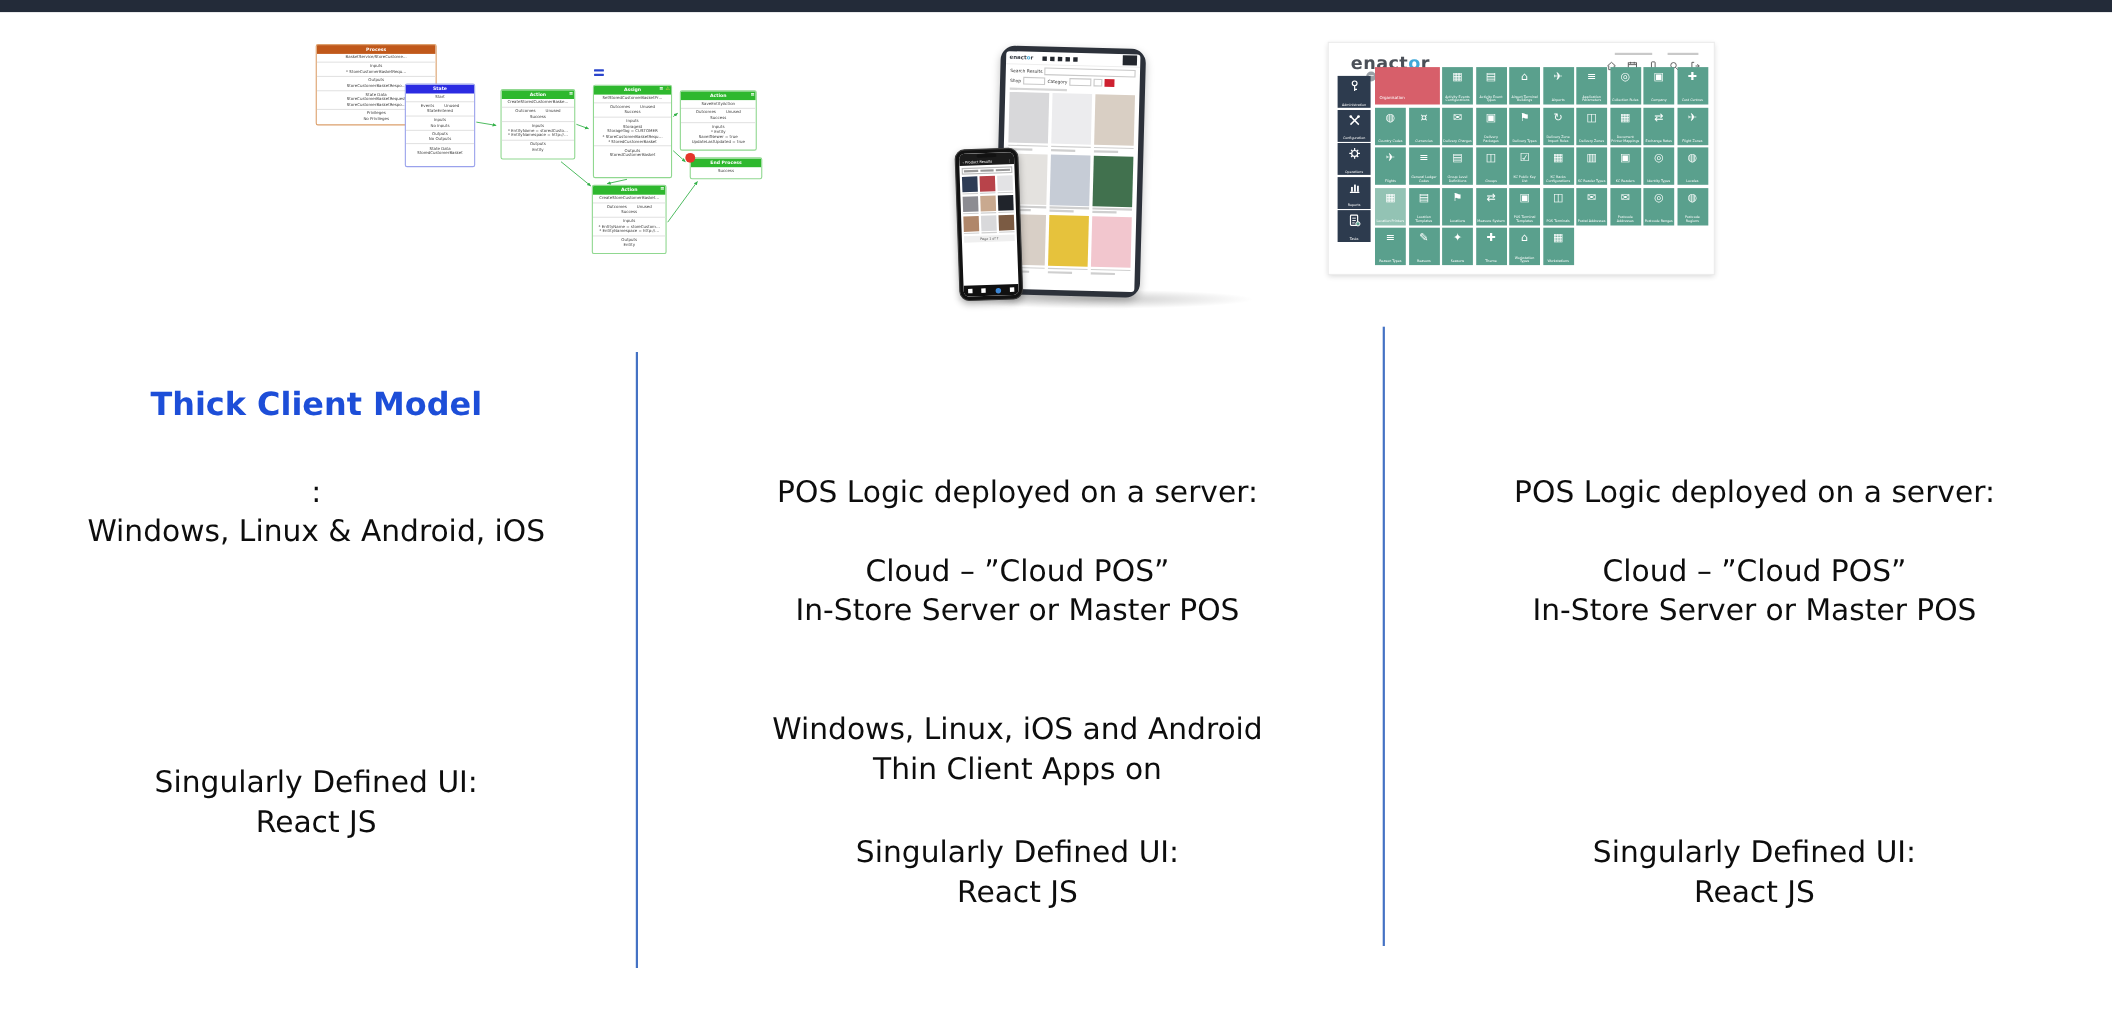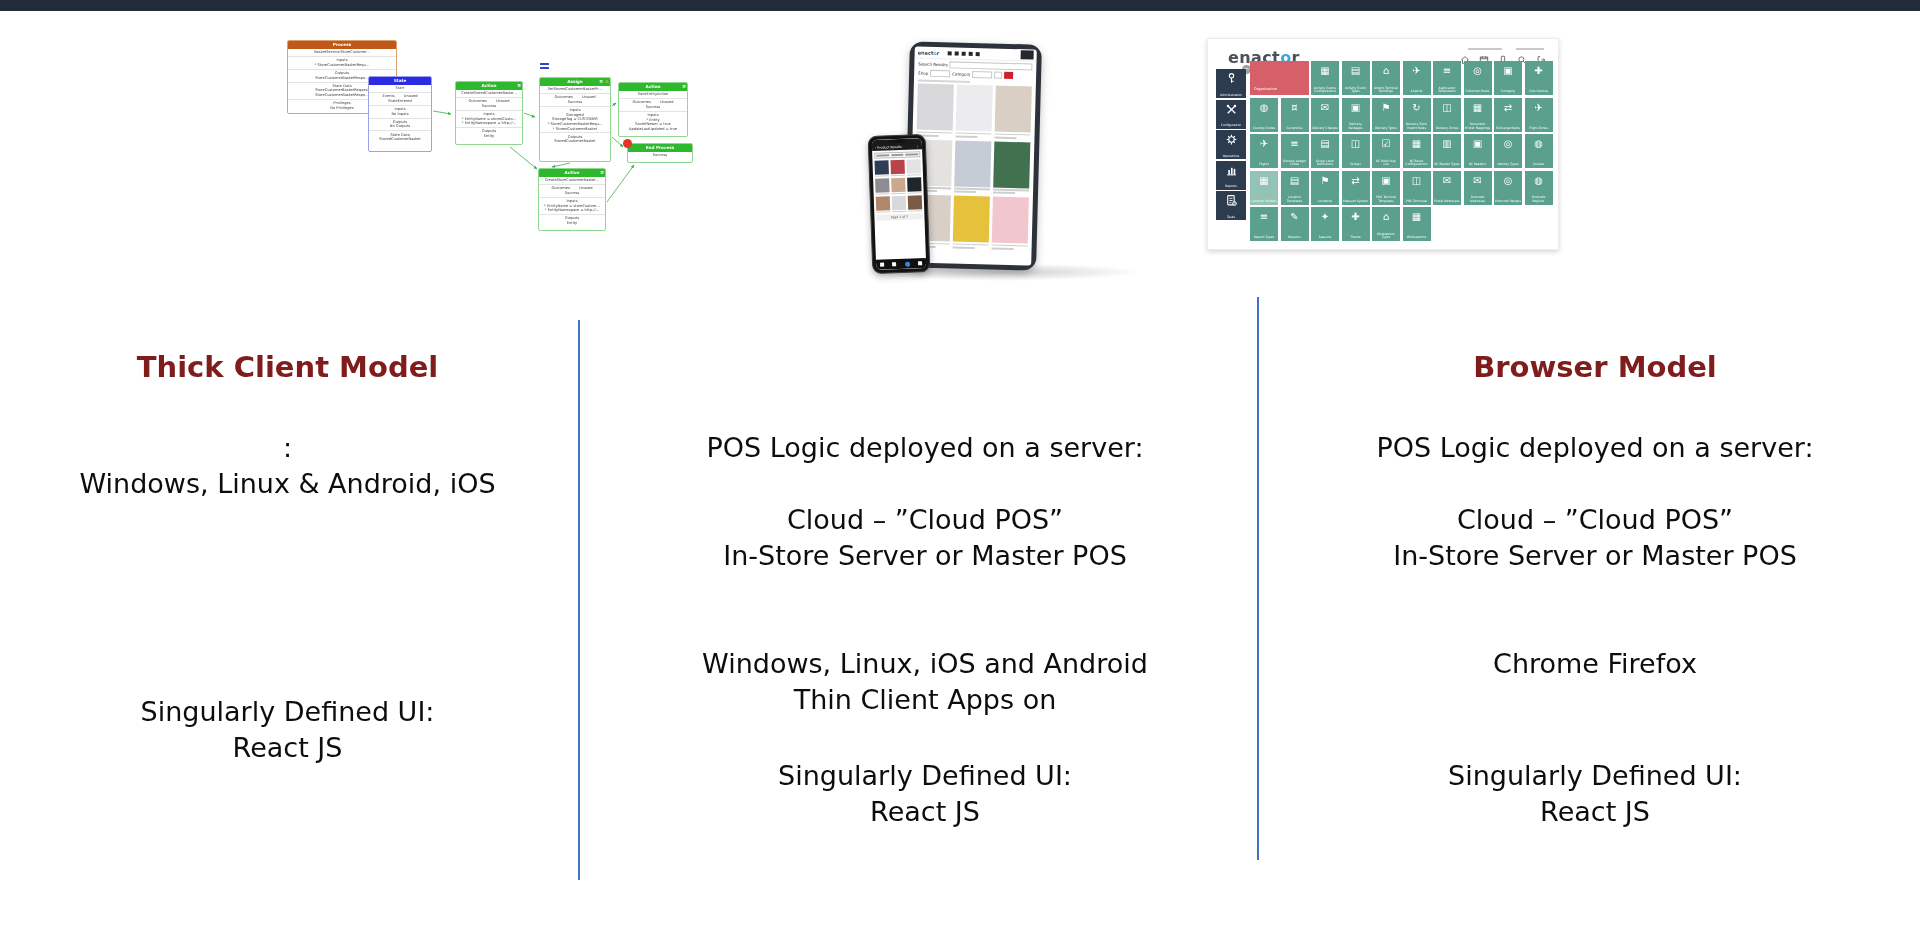--- a/index.html
+++ b/index.html
@@ -2,21 +2,21 @@
 <html><head>
 <meta charset="utf-8">
 <style>
   html,body{margin:0;padding:0;}
   *{box-sizing:border-box;}
   .canvas{position:relative;width:1920px;height:930px;background:#ffffff;overflow:hidden;
           font-family:"DejaVu Sans",sans-serif;color:#111;}
   .topbar{position:absolute;left:0;top:0;width:1920px;height:11px;}
 
   
-  .col-title{position:absolute;text-align:center;font-size:29px;font-weight:bold;color:#7f1d1d;}
+  .col-title{position:absolute;text-align:center;font-size:29px;font-weight:bold;color:#1d4ed8;}
   .col-para{position:absolute;text-align:center;font-size:27px;line-height:36px;color:#0d0d0d;}
   .vdiv{position:absolute;width:2px;}
   .footer-text{position:absolute;text-align:center;font-size:27px;}
 
   
   #flow{position:absolute;left:0;top:0;width:820px;height:280px;}
   #flow-lines{position:absolute;left:0;top:0;pointer-events:none;}
   .fb{position:absolute;background:#fff;border:1px solid #9ad39a;border-radius:2px;overflow:hidden;}
   .fb-h{position:relative;height:8px;line-height:8px;text-align:center;color:#fff;font-weight:bold;font-size:4.2px;}
   .fb-hicon{position:absolute;top:0;color:#fff;font-size:4.5px;line-height:8px;}
@@ -653,30 +653,28 @@
   </div>
   <div class="col-para" style="left:600px;width:650px;top:646px">
     <div>Windows, Linux, iOS and Android</div>
       <div>Thin Client Apps on</div>
   </div>
   <div class="col-para" style="left:600px;width:650px;top:758px">
     <div>Singularly Defined UI:</div>
       <div>React JS</div>
   </div>
 
-  <div class="col-title" style="left:1270px;width:650px;top:350px">Browser Model</div>
   <div class="col-para" style="left:1270px;width:650px;top:430px">
     <div>POS Logic deployed on a server:</div>
   </div>
   <div class="col-para" style="left:1270px;width:650px;top:502px">
     <div>Cloud – ”Cloud POS”</div>
       <div>In-Store Server or Master POS</div>
   </div>
   <div class="col-para" style="left:1270px;width:650px;top:646px">
-      <div>Chrome Firefox</div>
   </div>
   <div class="col-para" style="left:1270px;width:650px;top:758px">
     <div>Singularly Defined UI:</div>
       <div>React JS</div>
   </div>
 
 
 </div>
 
 </body></html>

